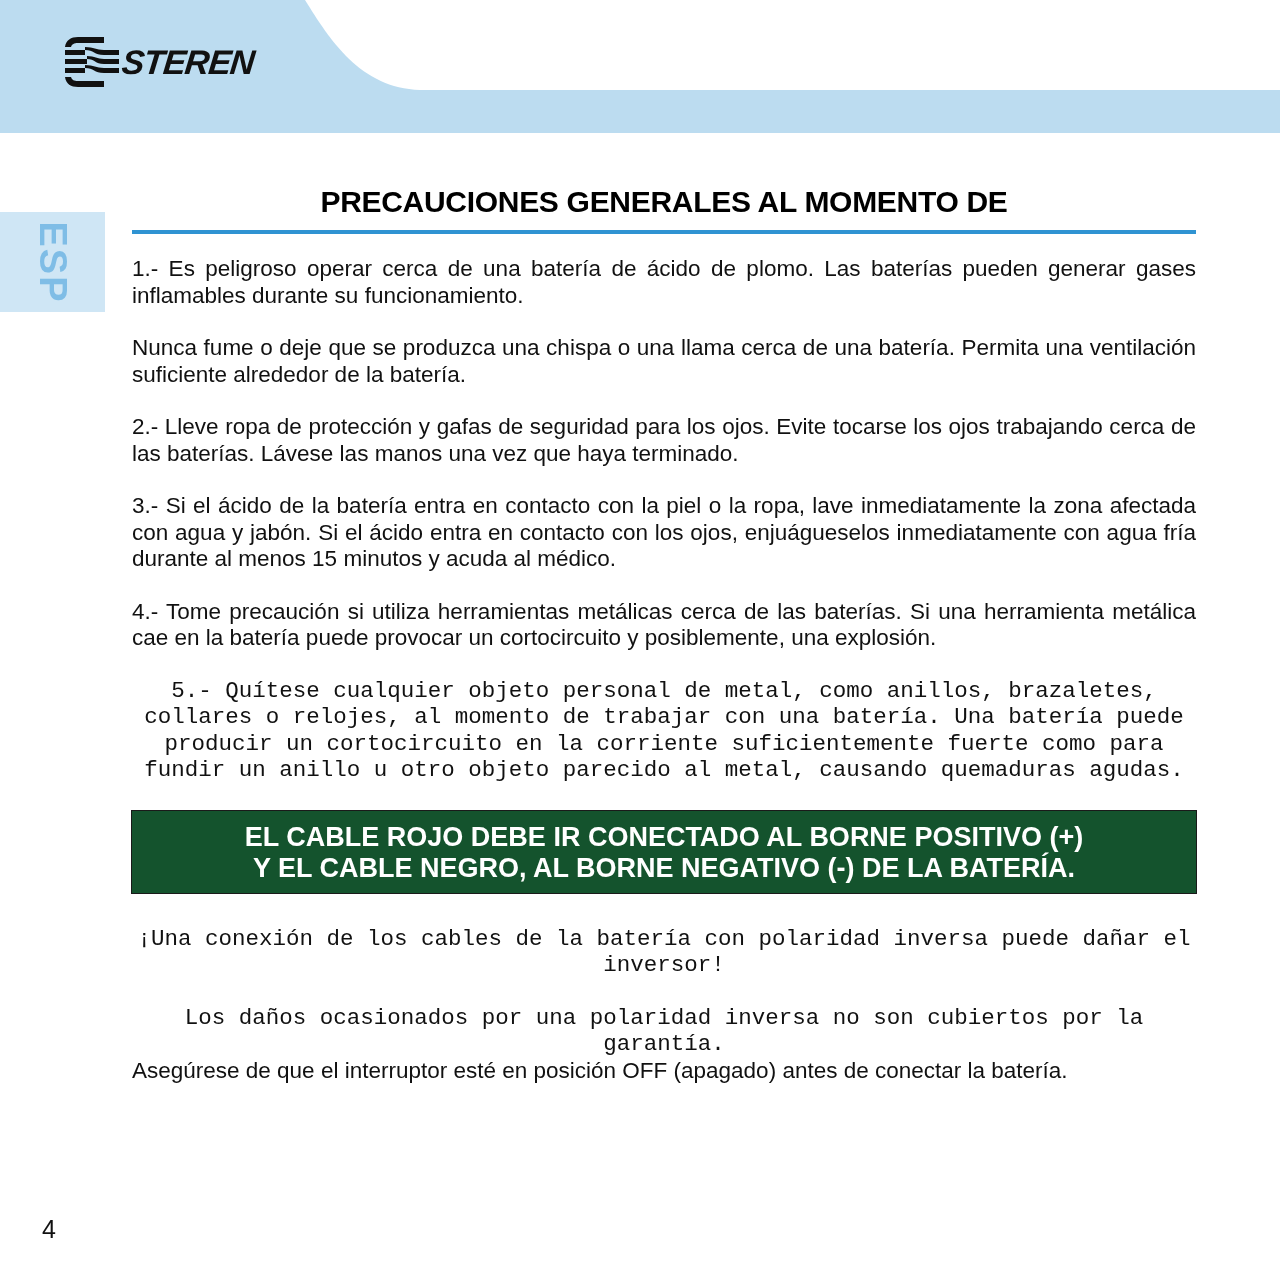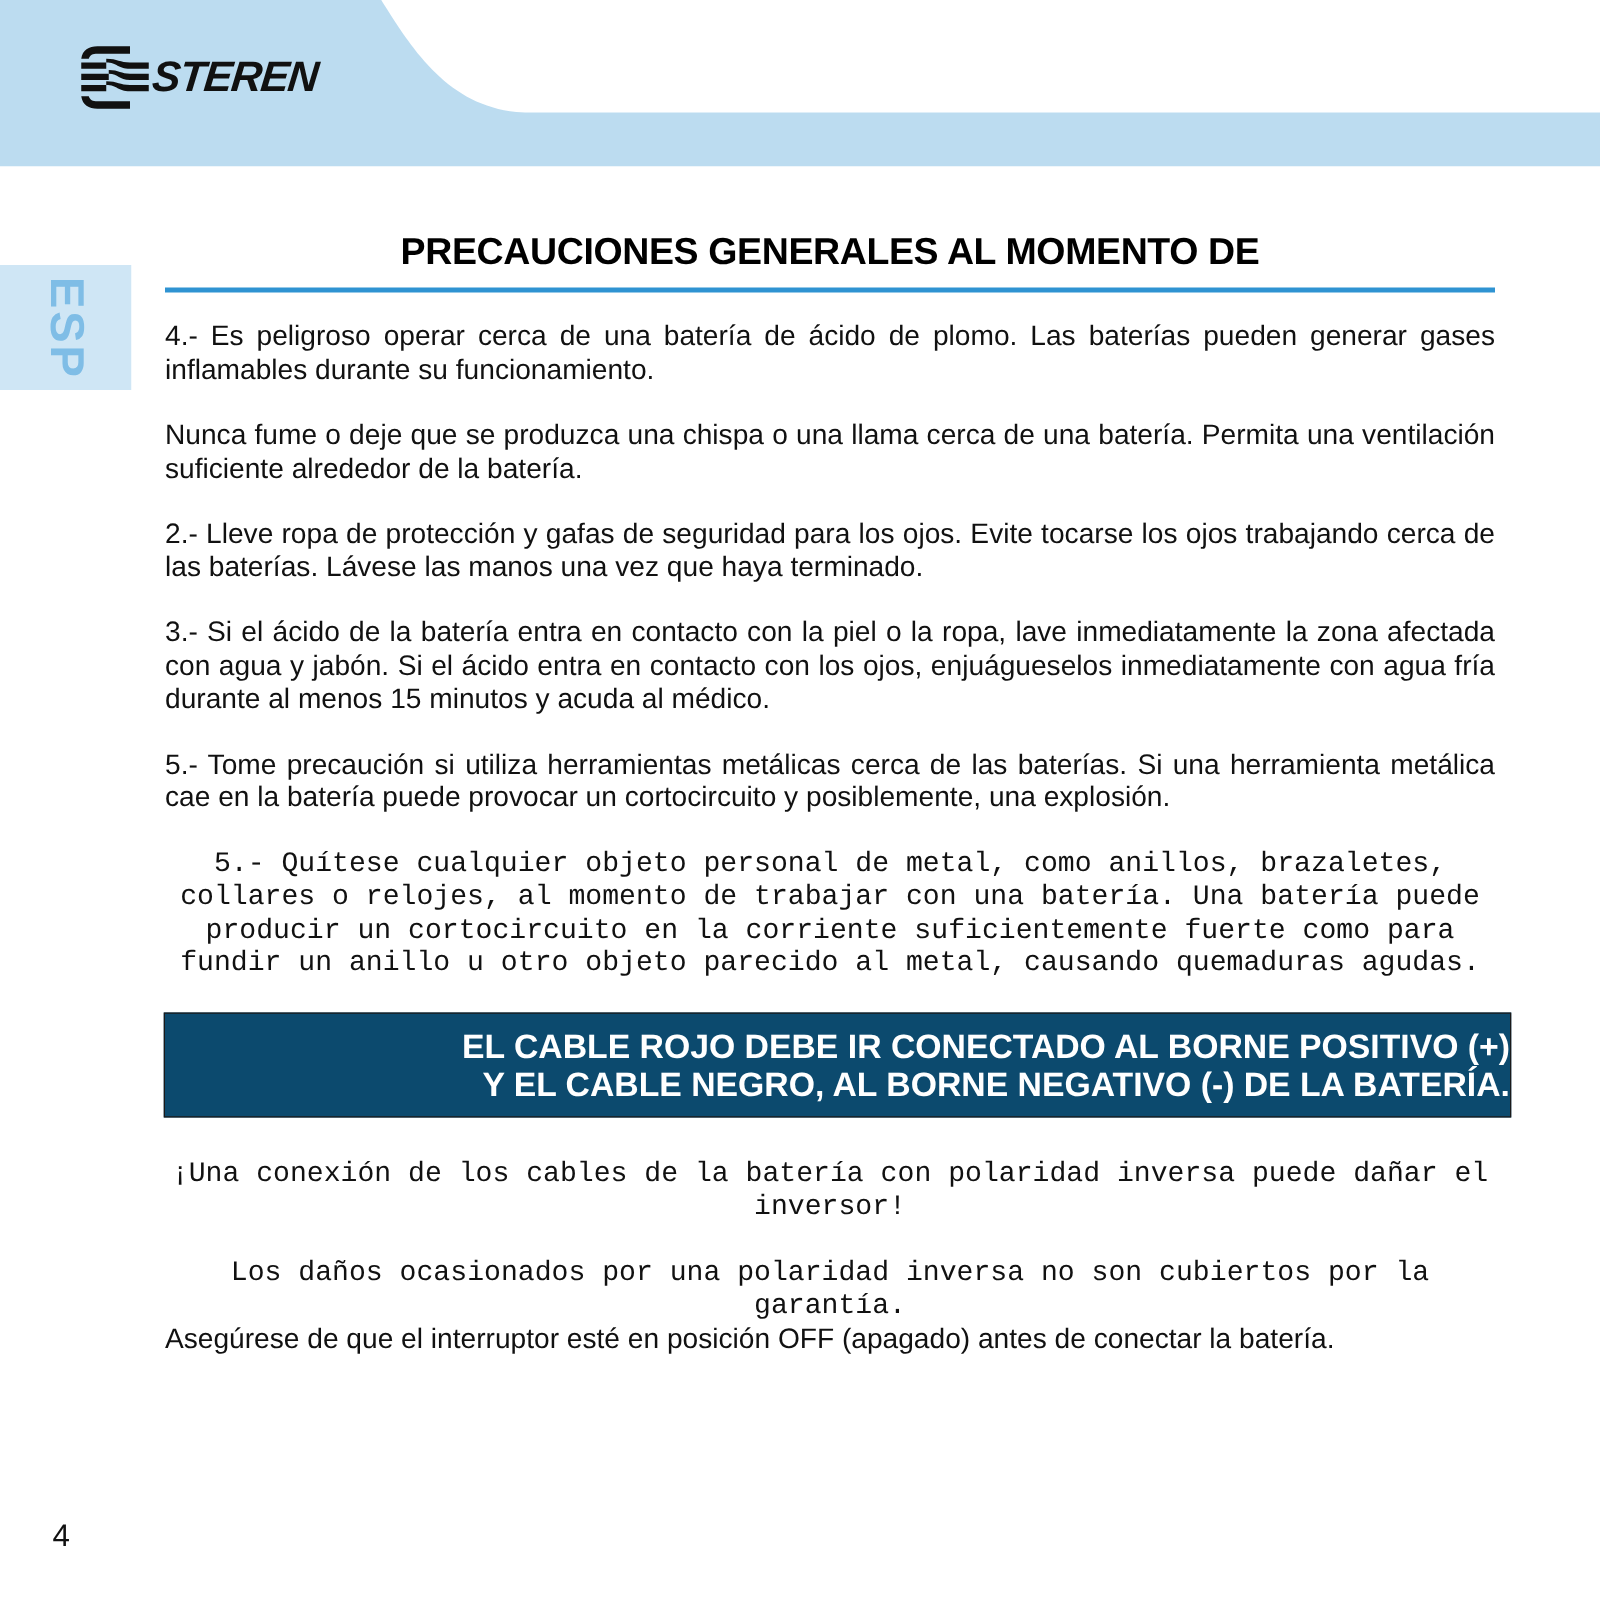--- a/index.html
+++ b/index.html
@@ -96,26 +96,26 @@
     .para {
       font-size: 22.5px;
       line-height: 26.5px;
       margin: 0 0 26px 0;
       text-align: justify;
       color: #111;
     }
     .para.left { text-align: center; font-family: Liberation Mono, monospace; }
     .para.tight { margin-bottom: 0; }
     .notice-box {
-      background: #0c4a6e;
+      background: #14532d;
       border: 1px solid #1a1a1a;
       margin: 26px 0 32px -1px;
       width: 1064px;
-      padding: 11px 0 9px 12px;
-      text-align: right;
+      padding: 11px 0 9px 0;
+      text-align: center;
     }
     .notice-box div {
       color: #ffffff;
       font-weight: bold;
       font-size: 27px;
       line-height: 31px;
     }
     .page-number {
       position: absolute;
       left: 42px;
@@ -149,25 +149,25 @@
 <div class="lang-tab">
   <span>ESP</span>
 </div>
 
 <div class="content">
   <h1 class="title">
     <span>PRECAUCIONES GENERALES AL MOMENTO DE</span><br>
   </h1>
   <div class="title-rule"></div>
 
-  <p class="para">4.- Es peligroso operar cerca de una batería de ácido de plomo. Las baterías pueden generar gases inflamables durante su funcionamiento.</p>
+  <p class="para">1.- Es peligroso operar cerca de una batería de ácido de plomo. Las baterías pueden generar gases inflamables durante su funcionamiento.</p>
   <p class="para">Nunca fume o deje que se produzca una chispa o una llama cerca de una batería. Permita una ventilación suficiente alrededor de la batería.</p>
   <p class="para">2.- Lleve ropa de protección y gafas de seguridad para los ojos. Evite tocarse los ojos trabajando cerca de las baterías. Lávese las manos una vez que haya terminado.</p>
   <p class="para">3.- Si el ácido de la batería entra en contacto con la piel o la ropa, lave inmediatamente la zona afectada con agua y jabón. Si el ácido entra en contacto con los ojos, enjuágueselos inmediatamente con agua fría durante al menos 15 minutos y acuda al médico.</p>
-  <p class="para">5.- Tome precaución si utiliza herramientas metálicas cerca de las baterías. Si una herramienta metálica cae en la batería puede provocar un cortocircuito y posiblemente, una explosión.</p>
+  <p class="para">4.- Tome precaución si utiliza herramientas metálicas cerca de las baterías. Si una herramienta metálica cae en la batería puede provocar un cortocircuito y posiblemente, una explosión.</p>
   <p class="para left">5.- Quítese cualquier objeto personal de metal, como anillos, brazaletes, collares o relojes, al momento de trabajar con una batería. Una batería puede producir un cortocircuito en la corriente suficientemente fuerte como para fundir un anillo u otro objeto parecido al metal, causando quemaduras agudas.</p>
 
   <div class="notice-box">
     <div>EL CABLE ROJO DEBE IR CONECTADO AL BORNE POSITIVO (+)</div>
     <div>Y EL CABLE NEGRO, AL BORNE NEGATIVO (-) DE LA BATERÍA.</div>
   </div>
 
   <p class="para left">¡Una conexión de los cables de la batería con polaridad inversa puede dañar el inversor!</p>
   <p class="para left tight">Los daños ocasionados por una polaridad inversa no son cubiertos por la garantía.</p>
   <p class="para">Asegúrese de que el interruptor esté en posición OFF (apagado) antes de conectar la batería.</p>

